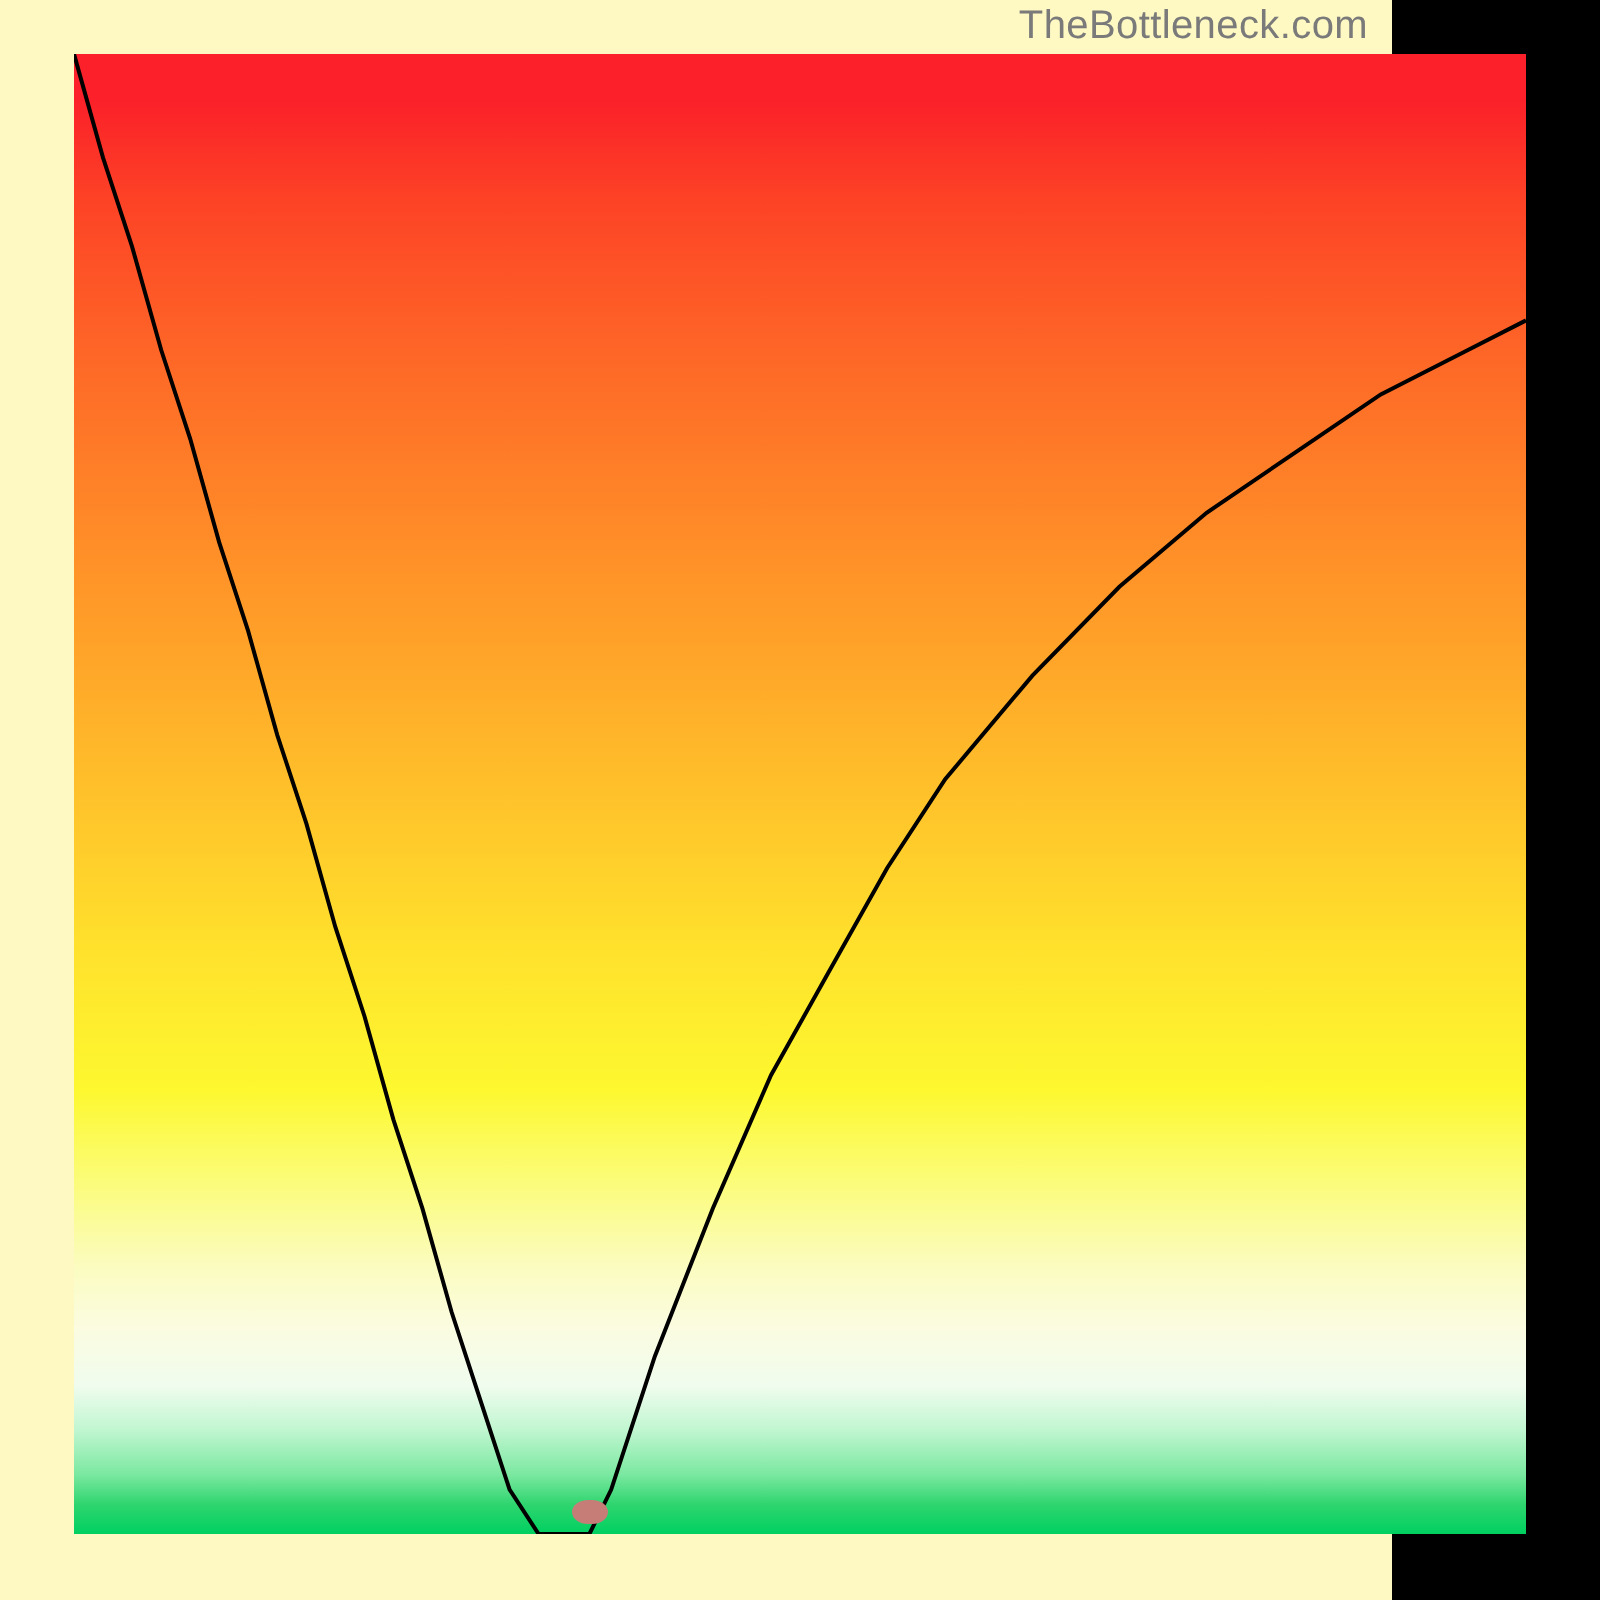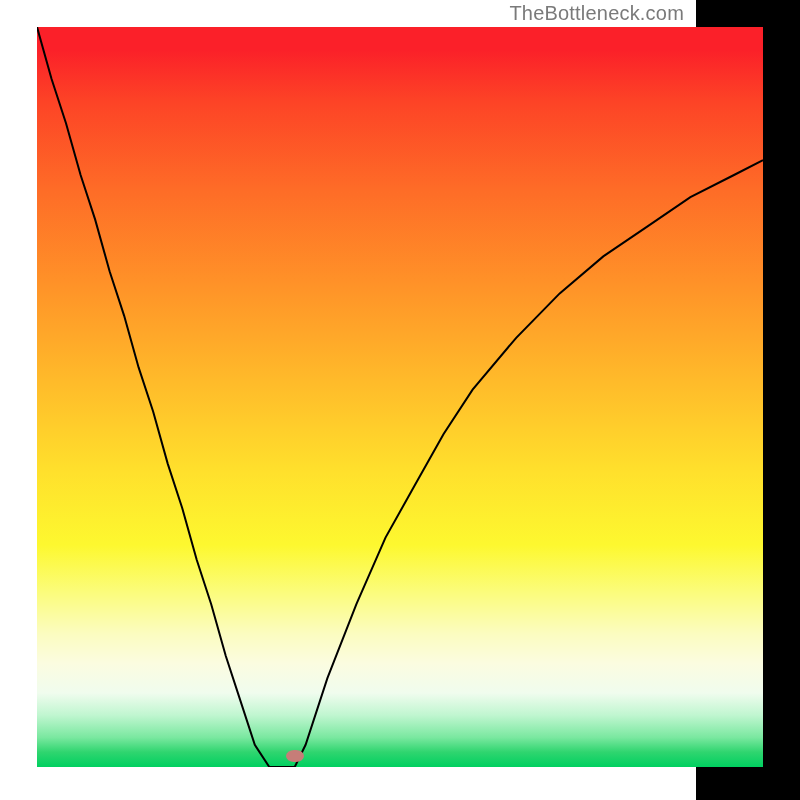--- a/index.html
+++ b/index.html
@@ -8,21 +8,21 @@
     width: 800px;
     height: 800px;
     background: #000;
     overflow: hidden;
     font-family: Arial, Helvetica, sans-serif;
   }
   .frame {
     position: relative;
     width: 696px;
     height: 800px;
-    background: #ffffff;
+    background: #fef9c3;
   }
   .watermark {
     position: absolute;
     top: 2px;
     right: 12px;
     color: #7a7a7a;
     font-size: 20px;
     font-weight: 500;
     letter-spacing: 0.2px;
     z-index: 10;

